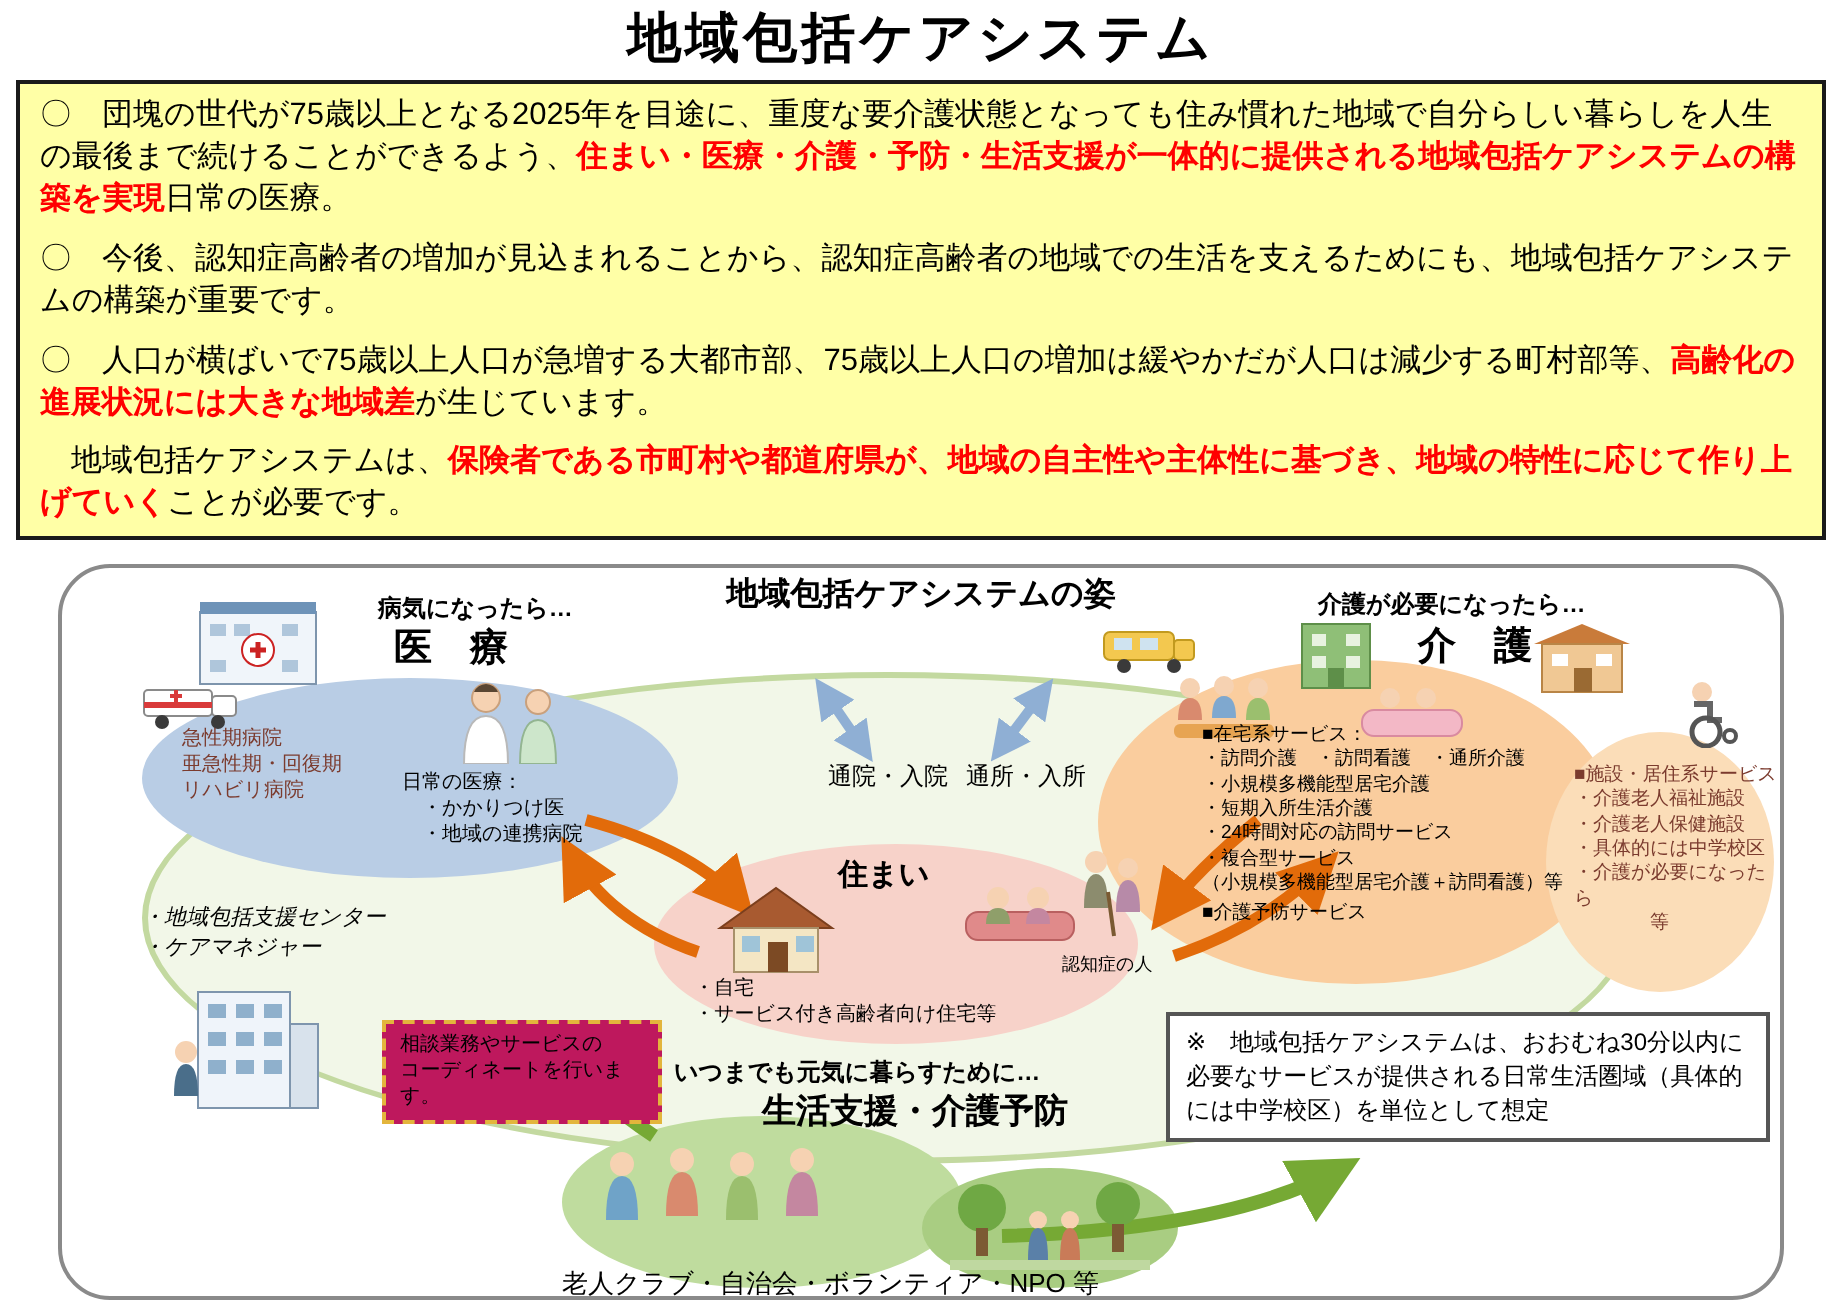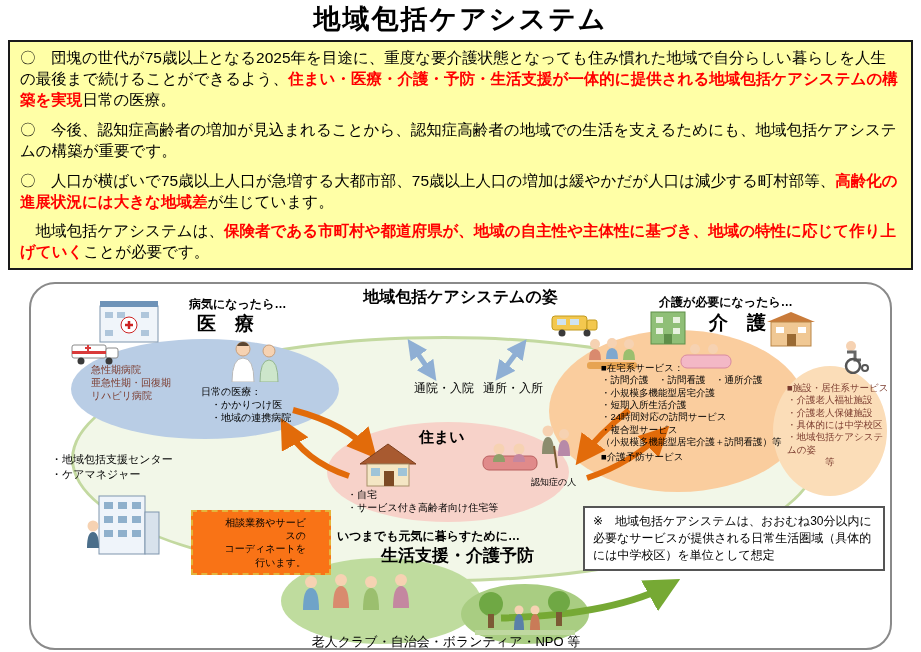--- a/index.html
+++ b/index.html
@@ -20,22 +20,22 @@
   .ell{position:absolute;border-radius:50%;}
   .z0{z-index:0}.z1{z-index:1}.z2{z-index:2}.z3{z-index:3}
   .f9{font-size:9.5px;line-height:1.3;}
   .f10{font-size:10px;line-height:1.32;}
   .f11{font-size:11px;line-height:1.35;}
   .f12{font-size:12px;}
   .f13{font-size:13px;}
   #diagram-title{left:0;top:3px;width:100%;text-align:center;font-size:16px;font-weight:bold;}
   #scope-note{left:552px;top:222px;width:302px;box-sizing:border-box;border:2px solid #555;background:#fff;
               padding:5px 8px;line-height:1.42;}
-  #coord-note{left:160px;top:226px;width:140px;box-sizing:border-box;border:2px dashed #E3B53C;background:#f97316;
-              padding:4px 23px;text-align:right;}
+  #coord-note{left:160px;top:226px;width:140px;box-sizing:border-box;border:2px dashed #E3B53C;background:#be185d;
+              padding:4px 7px;text-align:left;}
 </style>
 </head>
 <body>
 
 <h1 id="title">地域包括ケアシステム</h1>
 
 <div id="summary">
   <p><span>〇</span><span>　団塊の世代が75歳以上となる2025年を目途に、重度な要介護状態となっても住み慣れた地域で自分らしい暮らしを人生の最後まで続けることができるよう、</span><span class="red">住まい・医療・介護・予防・生活支援が一体的に提供される地域包括ケアシステムの構築を実現</span><span>日常の医療。</span></p>
   <p><span>〇</span><span>　今後、認知症高齢者の増加が見込まれることから、認知症高齢者の地域での生活を支えるためにも、地域包括ケアシステムの構築が重要です。</span></p>
   <p><span>〇</span><span>　人口が横ばいで75歳以上人口が急増する大都市部、75歳以上人口の増加は緩やかだが人口は減少する町村部等、</span><span class="red">高齢化の進展状況には大きな地域差</span><span>が生じています。</span></p>
@@ -184,21 +184,21 @@
     <div>・複合型サービス</div>
     <div>（小規模多機能型居宅介護＋訪問看護）等</div>
     <div style="margin-top:3px;">■介護予防サービス</div>
   </div>
 
   <div class="abs z3 f9 maroon" style="left:756px;top:98px;width:104px;">
     <div>■施設・居住系サービス</div>
     <div>・介護老人福祉施設</div>
     <div>・介護老人保健施設</div>
     <div>・具体的には中学校区</div>
-    <div>・地域包括ケアシステムの姿</div>
+    <div>・介護が必要になったら</div>
     <div>　　　　等</div>
   </div>
 
   <div class="abs z3 b" style="left:388px;top:144px;font-size:15px;">住まい</div>
 
   <svg class="abs z3" style="left:326px;top:156px;" width="62" height="48" viewBox="0 0 62 48">
     <path d="M3 24 L31 4 L59 24 Z" fill="#A85A30" stroke="#7C3F1D"></path>
     <rect x="10" y="24" width="42" height="22" fill="#F4E6C4" stroke="#A8906A"></rect>
     <rect x="27" y="31" width="10" height="15" fill="#7C4A24"></rect>
     <rect x="14" y="28" width="9" height="8" fill="#9FC4D8"></rect>
@@ -218,21 +218,21 @@
       <path d="M5 30 Q5 13 11 13 Q17 13 17 30Z" fill="#8C8C6E"></path>
     <line x1="17" y1="22" x2="20" y2="44" stroke="#7A5A32" stroke-width="2"></line>
     <circle cx="27" cy="10" r="5" fill="#F6D2B2"></circle>
       <path d="M21 32 Q21 16 27 16 Q33 16 33 32Z" fill="#B78AA8"></path>
   </svg>
 
   <div class="abs z3" style="left:500px;top:192px;font-size:9px;">認知症の人</div>
   <div class="abs z3 f10 preline" style="left:316px;top:204px;">・自宅
 ・サービス付き高齢者向け住宅等</div>
 
-  <div class="abs z3 f11 preline" style="left:20px;top:168px;">・地域包括支援センター
+  <div class="abs z3 f11 preline" style="left:40px;top:168px;font-style:italic;">・地域包括支援センター
 ・ケアマネジャー</div>
 
   <svg class="abs z3" style="left:54px;top:208px;" width="80" height="68" viewBox="0 0 80 68">
     <rect x="14" y="4" width="46" height="58" fill="#EFF4FA" stroke="#7E95AD"></rect>
     <rect x="60" y="20" width="14" height="42" fill="#D8E2EC" stroke="#7E95AD"></rect>
     <rect x="19" y="10" width="9" height="7" fill="#8FB0CC"></rect>
       <rect x="33" y="10" width="9" height="7" fill="#8FB0CC"></rect>
       <rect x="47" y="10" width="9" height="7" fill="#8FB0CC"></rect>
     <rect x="19" y="24" width="9" height="7" fill="#8FB0CC"></rect>
       <rect x="33" y="24" width="9" height="7" fill="#8FB0CC"></rect>
@@ -266,17 +266,17 @@
       <rect x="15" y="26" width="6" height="14" fill="#7C5A34"></rect>
     <circle cx="86" cy="14" r="11" fill="#6FA844"></circle>
       <rect x="83" y="24" width="6" height="14" fill="#7C5A34"></rect>
     <circle cx="46" cy="22" r="4.5" fill="#F6D2B2"></circle>
       <path d="M41 42 Q41 26 46 26 Q51 26 51 42Z" fill="#5A80A8"></path>
     <circle cx="62" cy="22" r="4.5" fill="#F6D2B2"></circle>
       <path d="M57 42 Q57 26 62 26 Q67 26 67 42Z" fill="#C97B58"></path>
     <rect x="2" y="42" width="100" height="5" fill="#BFD8A0"></rect>
   </svg>
 
-  <div class="abs z3 f13" style="left:250px;top:349px;width:330px;text-align:center;">老人クラブ・自治会・ボランティア・NPO 等</div>
+  <div class="abs z3 f13" style="left:250px;top:349px;width:330px;">老人クラブ・自治会・ボランティア・NPO 等</div>
 
   <div class="abs z3 f12" id="scope-note">※　地域包括ケアシステムは、おおむね30分以内に必要なサービスが提供される日常生活圏域（具体的には中学校区）を単位として想定</div>
 
 </div>
 
 </body></html>

